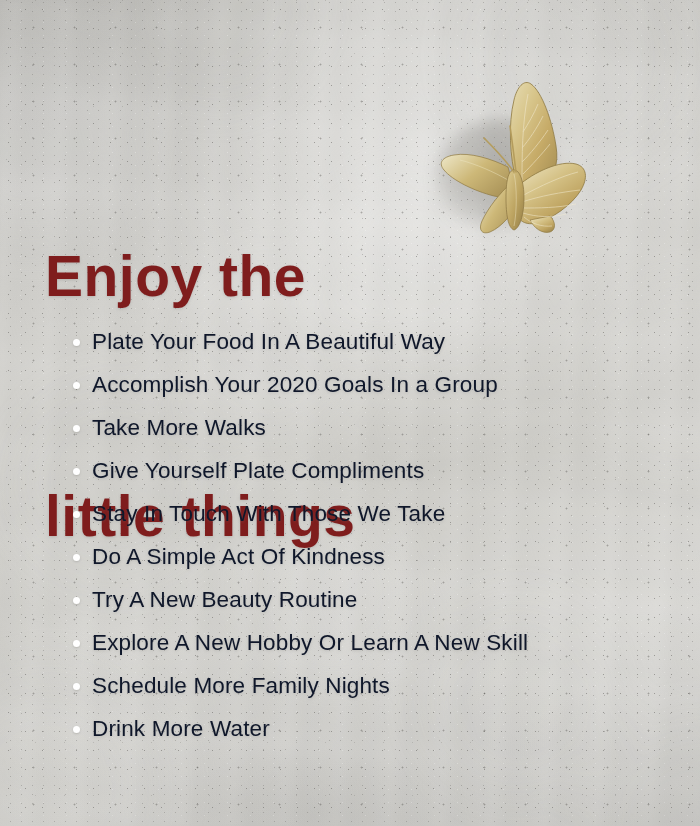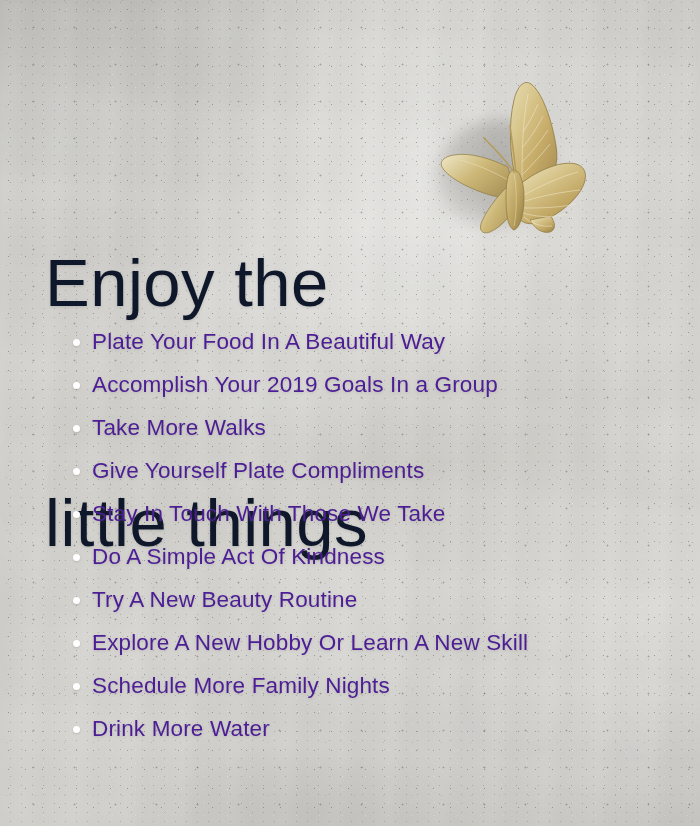--- a/index.html
+++ b/index.html
@@ -116,23 +116,23 @@
     filter: blur(7px);
     transform: rotate(-12deg);
   }
   .bfly-svg { position: absolute; left: 0; top: 0; }
 
   
   .headline {
     position: absolute;
     left: 45px;
     top: 38px;
-    color: #0f172a;
-    font-size: 67px;
-    font-weight: 400;
+    color: #7f1d1d;
+    font-size: 57px;
+    font-weight: 700;
     line-height: 80px;
     letter-spacing: 0.5px;
     text-shadow: 0 1px 3px rgba(120,118,114,0.28);
     white-space: pre;
   }
   .headline .hl-line { display: block; }
 
   .subtitle {
     position: absolute;
     left: 46px;
@@ -166,21 +166,21 @@
     left: 11px;
     top: 50%;
     width: 7px;
     height: 7px;
     margin-top: -3px;
     border-radius: 50%;
     background: #ffffff;
     box-shadow: 0 1px 2px rgba(120,118,114,0.3);
   }
   .goal-text {
-    color: #4c1d95;
+    color: #0f172a;
     font-size: 22.5px;
     font-weight: 300;
     letter-spacing: 0.15px;
     text-shadow: 0 1px 3px rgba(120,118,114,0.26);
     white-space: nowrap;
   }
 </style>
 </head>
 <body>
 
@@ -273,21 +273,21 @@
   </h1>
 
 
   <ul class="goals">
     <li class="goal-item">
       <span class="goal-bullet"></span>
       <span class="goal-text">Plate Your Food In A Beautiful Way</span>
     </li>
     <li class="goal-item">
       <span class="goal-bullet"></span>
-      <span class="goal-text">Accomplish Your 2019 Goals In a Group</span>
+      <span class="goal-text">Accomplish Your 2020 Goals In a Group</span>
     </li>
     <li class="goal-item">
       <span class="goal-bullet"></span>
       <span class="goal-text">Take More Walks</span>
     </li>
     <li class="goal-item">
       <span class="goal-bullet"></span>
       <span class="goal-text">Give Yourself Plate Compliments</span>
     </li>
     <li class="goal-item">

